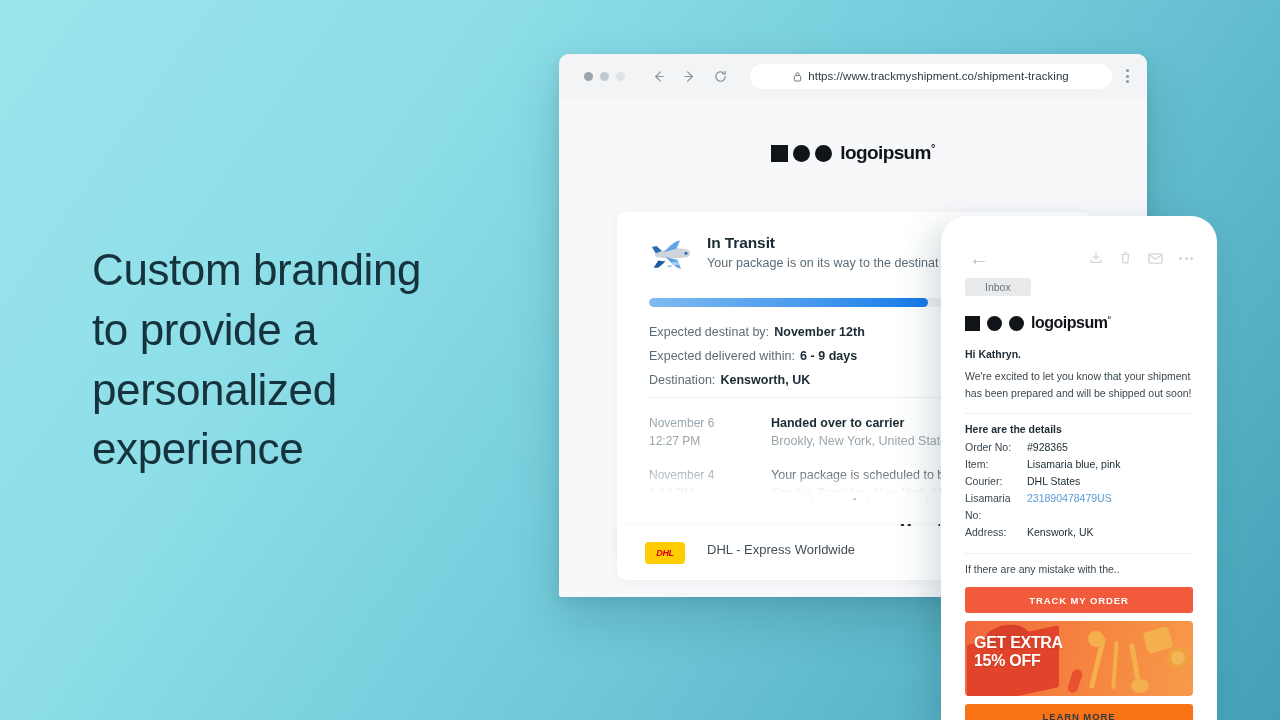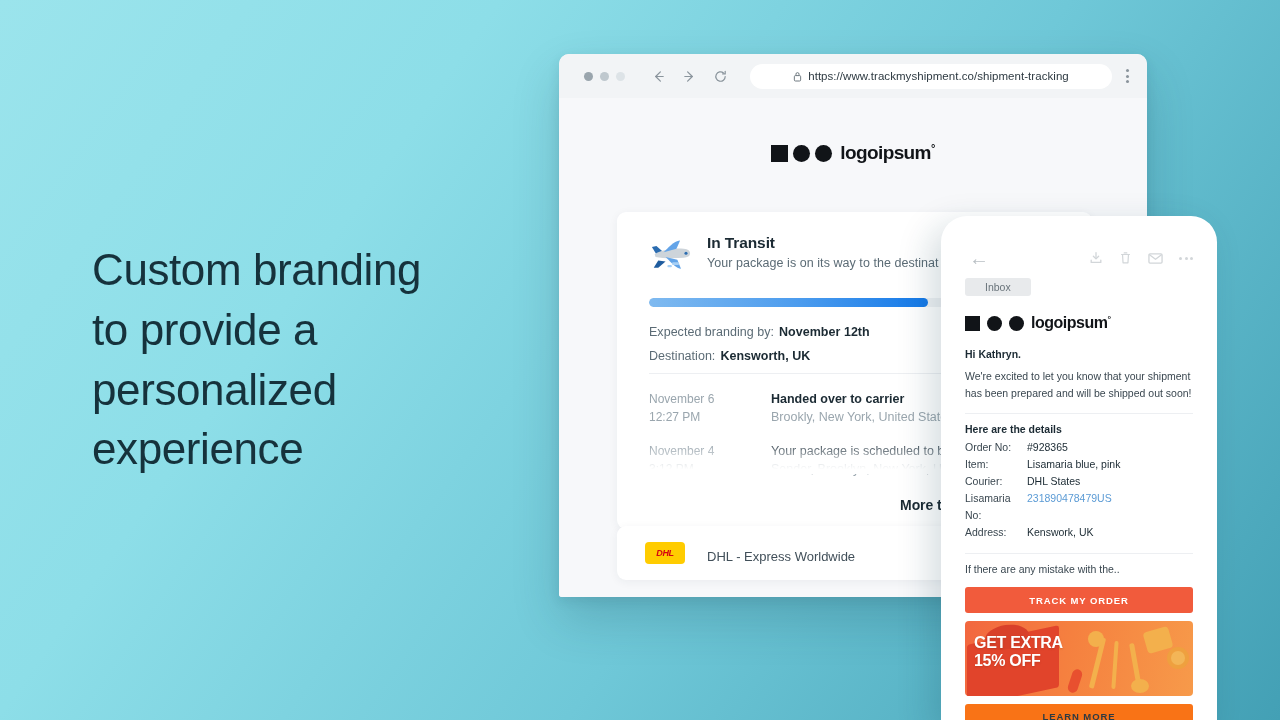--- a/index.html
+++ b/index.html
@@ -170,21 +170,21 @@
   
   .carrier-card {
     position: absolute;
     left: 58px; top: 428px;
     width: 475px;
     background: #FFFFFF;
     border-radius: 9px;
     box-shadow: 0 2px 10px rgba(30,50,70,0.06);
     padding: 16px 28px;
     display: flex;
-    align-items: flex-end;
+    align-items: flex-start;
   }
   .dhl-badge {
     width: 40px; height: 22px;
     background: #FFCC00;
     border-radius: 4px;
     display: flex; align-items: center; justify-content: center;
     flex: none;
   }
   .dhl-text {
     color: #D40511; font-size: 9px; font-weight: 700;
@@ -403,21 +403,24 @@
             <div class="status-sub">Your package is on its way to the destinat</div>
           </div>
         </div>
 
         <div class="progress-wrap">
           <div class="progress-fill"></div>
         </div>
 
         <div class="facts">
           <div class="fact-line">
-            <span>Expected branding by:</span><b>November 12th</b>
+            <span>Expected destinat by:</span><b>November 12th</b>
+          </div>
+          <div class="fact-line">
+            <span>Expected delivered within:</span><b>6 - 9 days</b>
           </div>
           <div class="fact-line">
             <span>Destination:</span><b>Kensworth, UK</b>
           </div>
         </div>
 
         <div class="divider"></div>
 
         <div class="history">
           <div class="hist-row">

